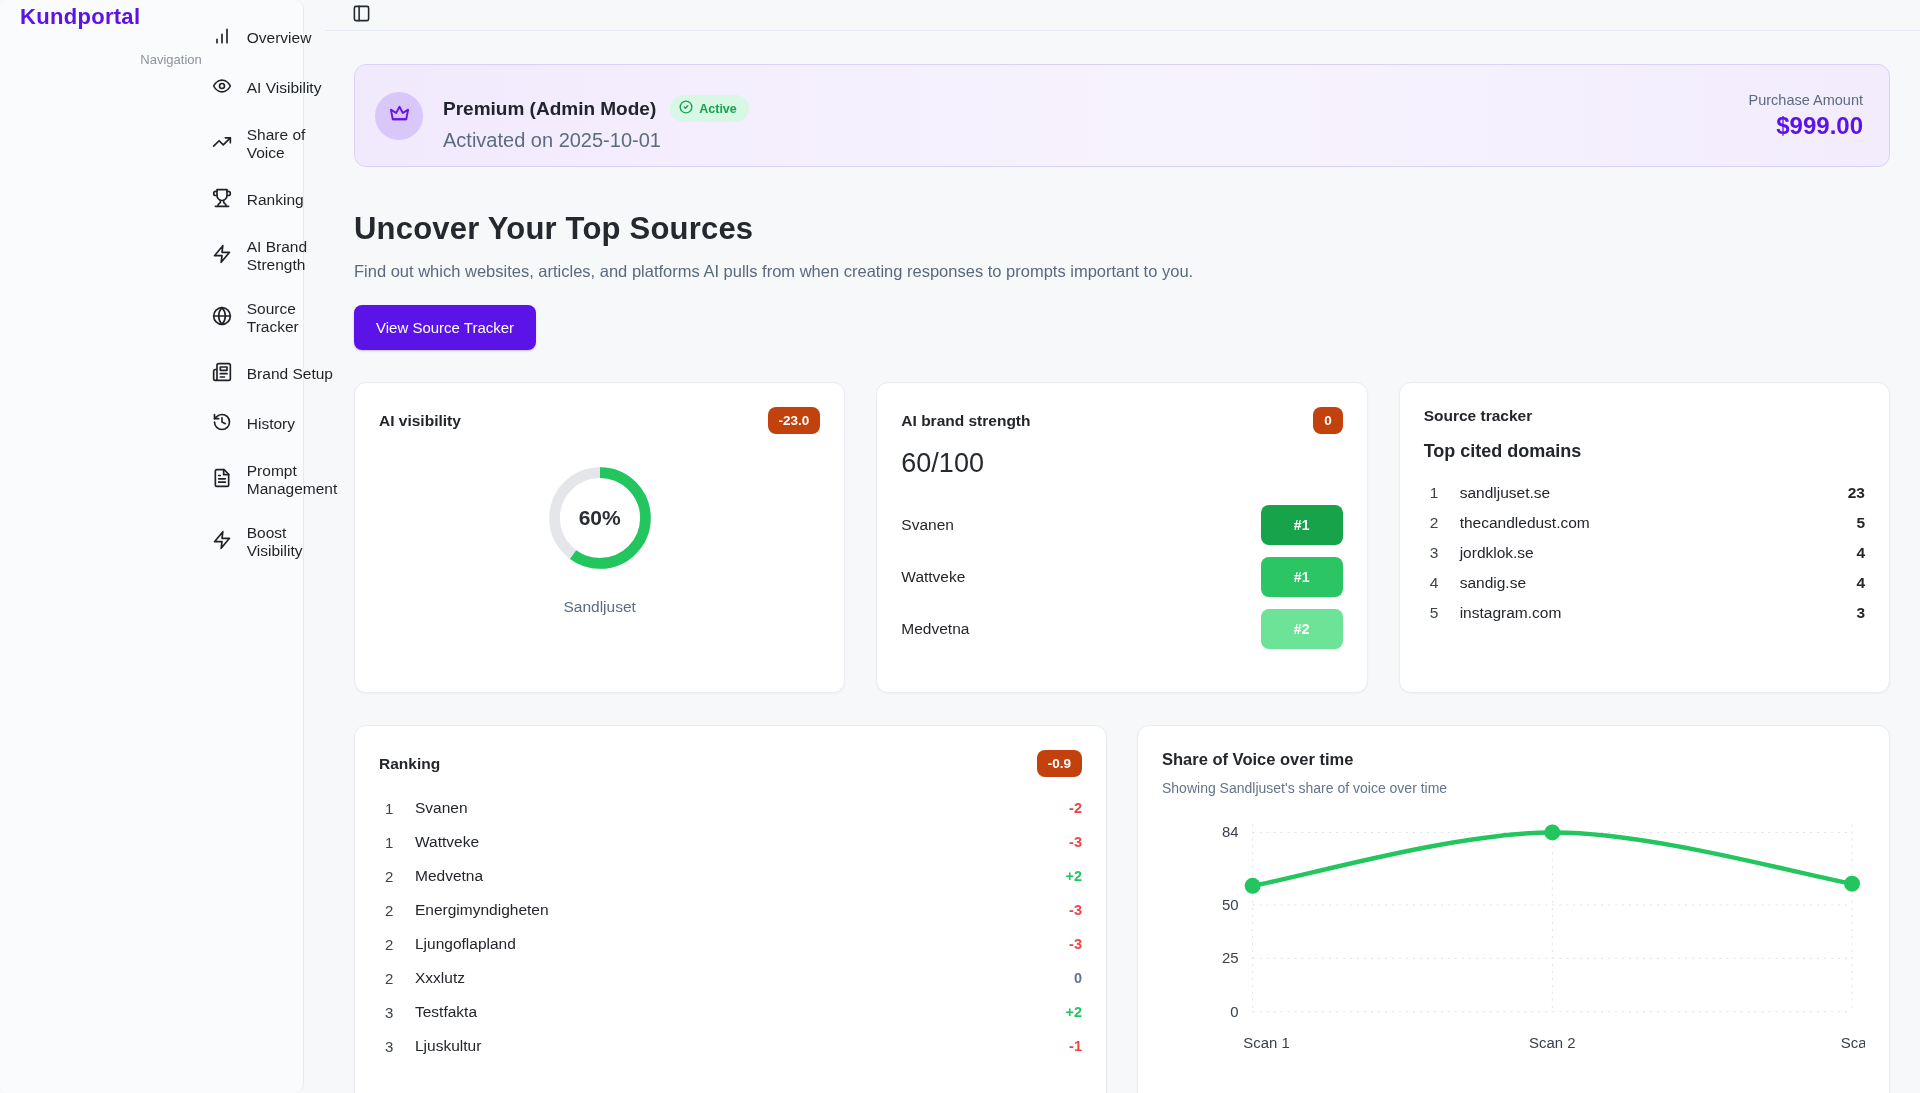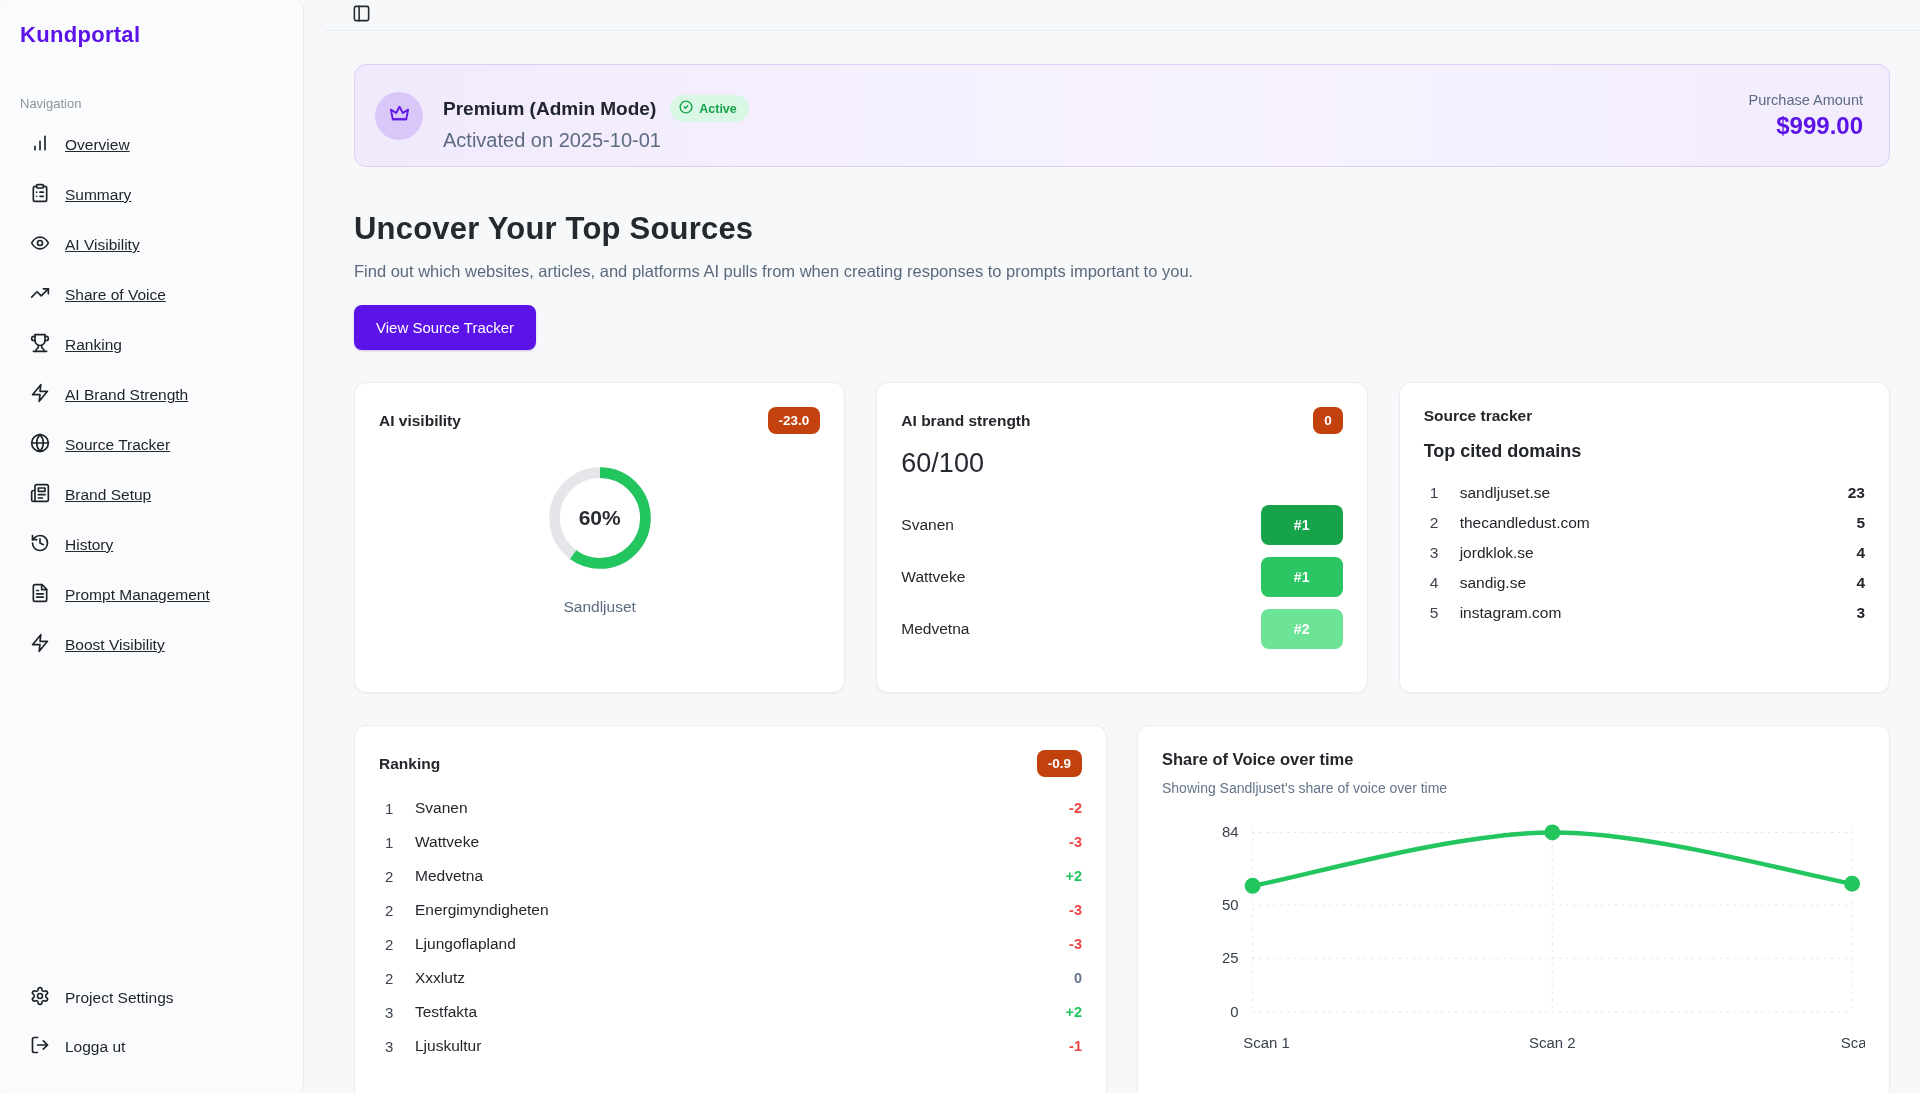--- a/index.html
+++ b/index.html
@@ -4,27 +4,27 @@
 <style>
   * { margin:0; padding:0; box-sizing:border-box; }
   html,body { width:1920px; height:1093px; overflow:hidden; }
   body {
     font-family:"Liberation Sans","DejaVu Sans",sans-serif;
     background:#f7f8fa; color:#24282f; display:flex;
   }
   
   .sidebar {
     width:304px; min-width:304px; height:100%; background:#fafbfc;
-    border-right:1px solid #e8eaee; display:flex; flex-direction:column;
-    padding:22px 16px 26px 20px;
+    border-right:1px solid #e8eaee; display:flex; flex-direction:row;
+    padding:4px 16px 26px 20px;
     border-radius:9px;
   }
   .logo { font-size:22px; font-weight:800; color:#5b13e8; letter-spacing:.3px; }
   .nav-label { margin-top:48px; font-size:13px; color:#8e939c; }
-  .nav { margin-top:14px; display:flex; flex-direction:column; gap:10px;text-decoration:underline; }
+  .nav { margin-top:14px; display:flex; flex-direction:column; gap:10px; }
   .nav-item {
     display:flex; align-items:center; gap:15px; padding:8px 10px;
     font-size:15.5px; color:#1f2329; border-radius:8px; cursor:pointer;
   }
   .nav-item svg { width:20px; height:20px; stroke:#1f2329; }
   .sidebar-footer { margin-top:auto; display:flex; flex-direction:column; gap:9px; }
   
   .main { flex:1; display:flex; flex-direction:column; height:100%; }
   .topbar {
     height:58px; display:flex; align-items:center; padding-left:42px;
@@ -133,28 +133,20 @@
 
 <aside class="sidebar">
   <div class="logo">Kundportal</div>
   <div class="nav-label">Navigation</div>
   <nav class="nav">
     <div class="nav-item">
       <span><svg viewBox="0 0 24 24" fill="none" stroke-width="2" stroke-linecap="round">
             <path d="M6 20v-4M12 20V10M18 20V4"></path>
           </svg></span>
       <span>Overview</span>
-    </div>
-    <div class="nav-item">
-      <span><svg viewBox="0 0 24 24" fill="none" stroke-width="2" stroke-linecap="round" stroke-linejoin="round">
-            <rect x="8" y="2" width="8" height="4" rx="1"></rect>
-            <path d="M16 4h2a2 2 0 0 1 2 2v14a2 2 0 0 1-2 2H6a2 2 0 0 1-2-2V6a2 2 0 0 1 2-2h2"></path>
-            <path d="M12 11h4M12 16h4M8 11h.01M8 16h.01"></path>
-          </svg></span>
-      <span>Summary</span>
     </div>
     <div class="nav-item">
       <span><svg viewBox="0 0 24 24" fill="none" stroke-width="2" stroke-linecap="round" stroke-linejoin="round">
             <path d="M2 12s3.5-7 10-7 10 7 10 7-3.5 7-10 7-10-7-10-7Z"></path>
             <circle cx="12" cy="12" r="3"></circle>
           </svg></span>
       <span>AI Visibility</span>
     </div>
     <div class="nav-item">
       <span><svg viewBox="0 0 24 24" fill="none" stroke-width="2" stroke-linecap="round" stroke-linejoin="round">

